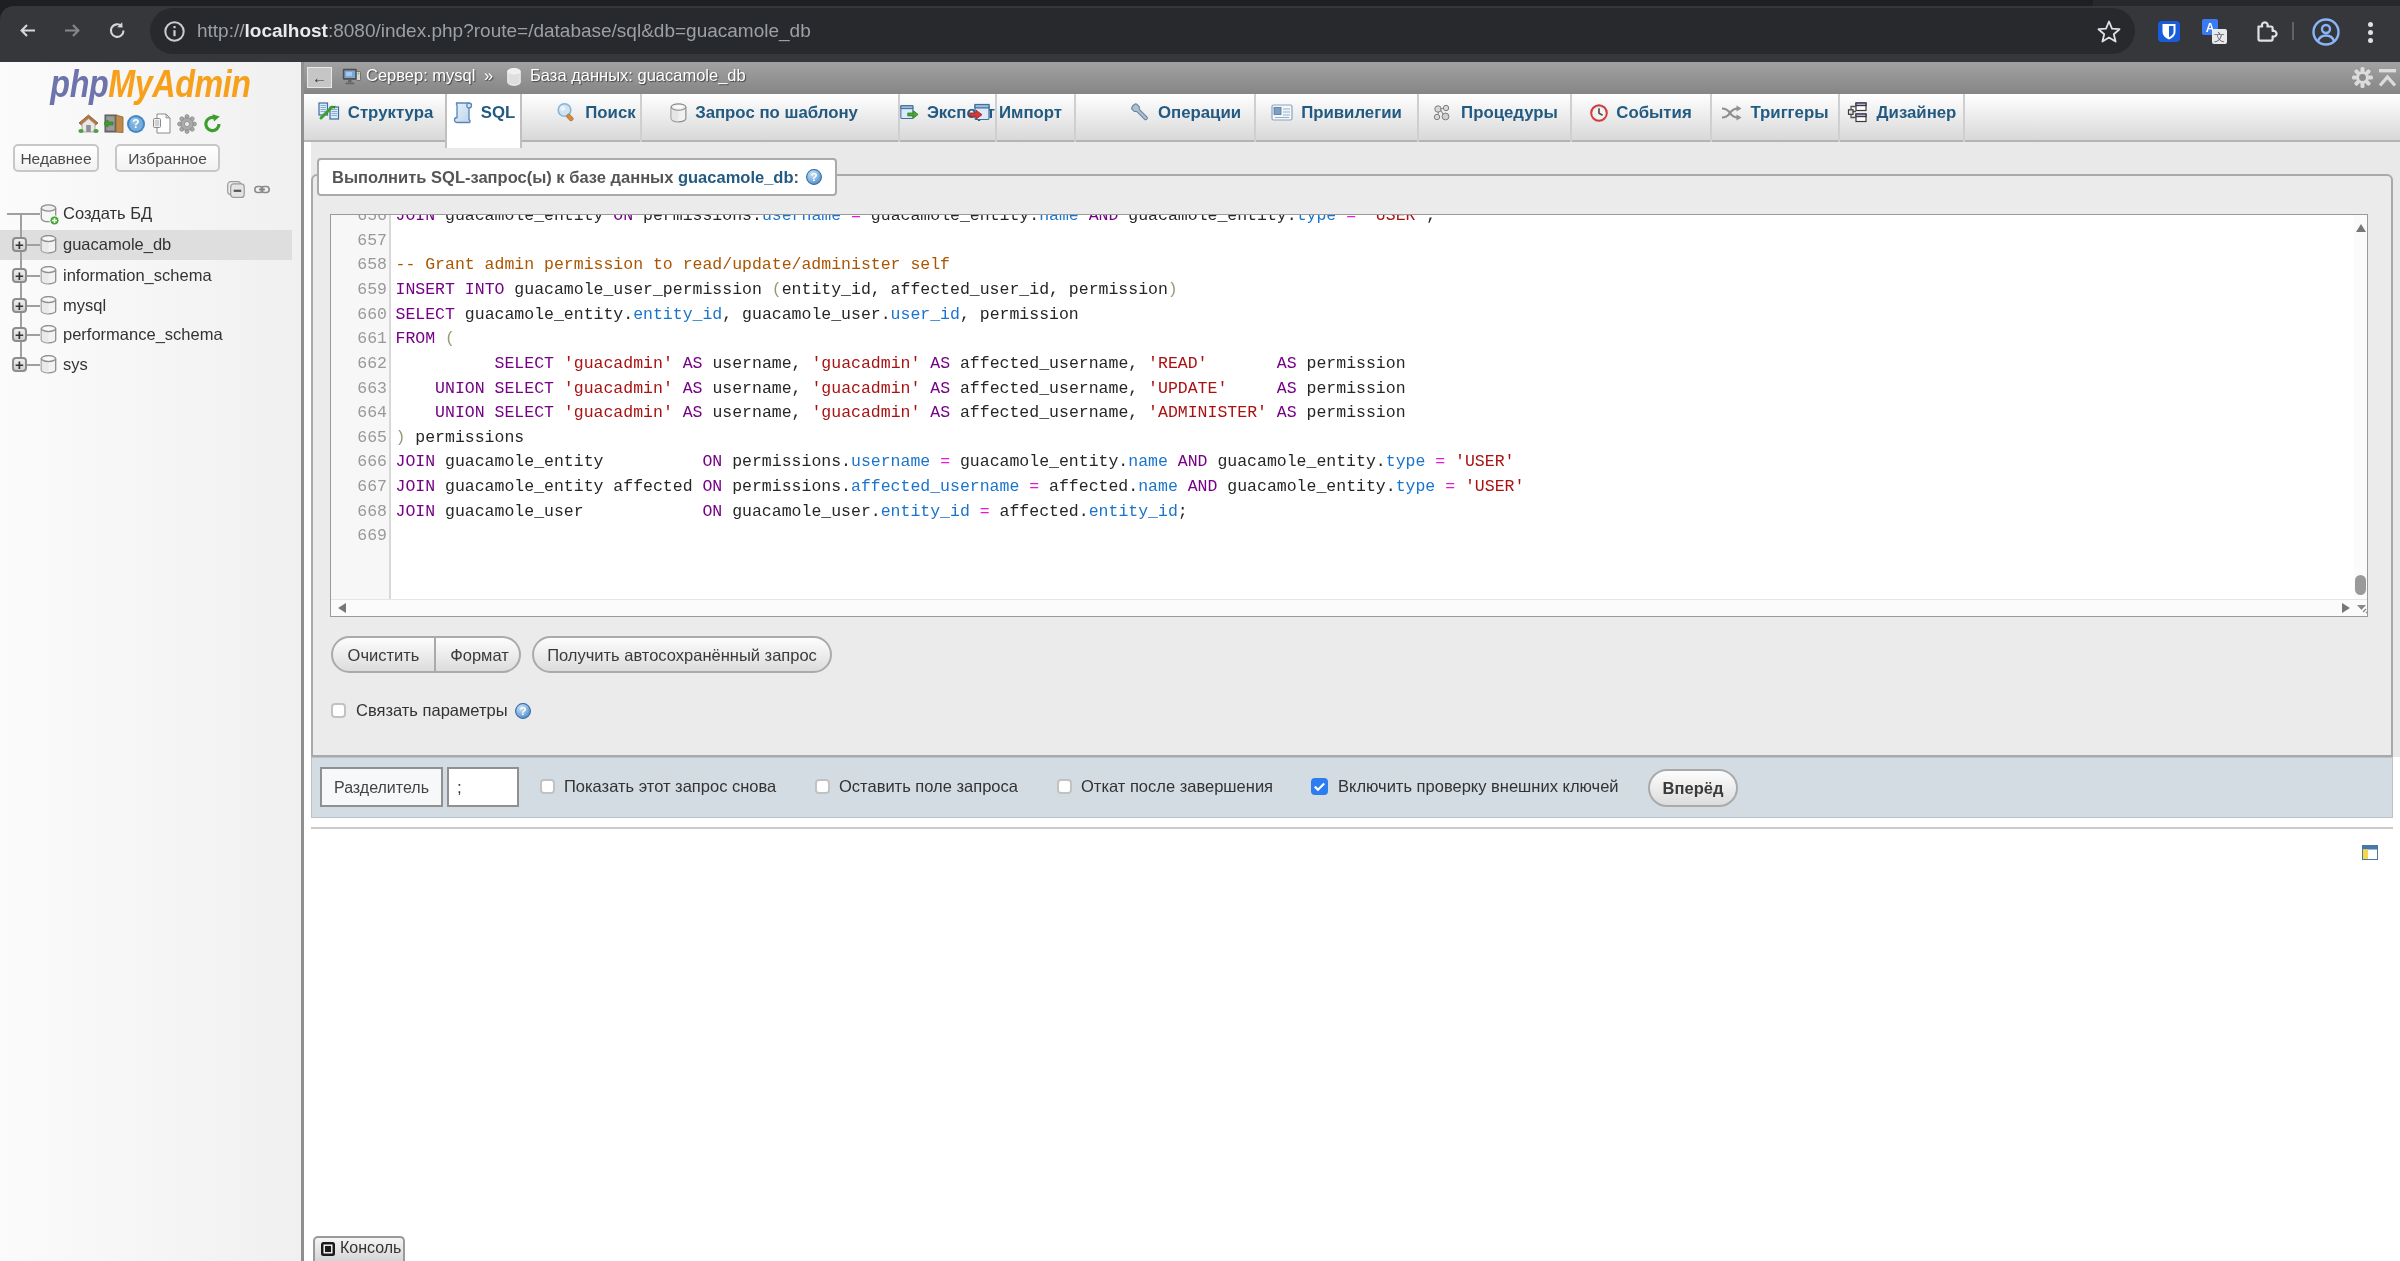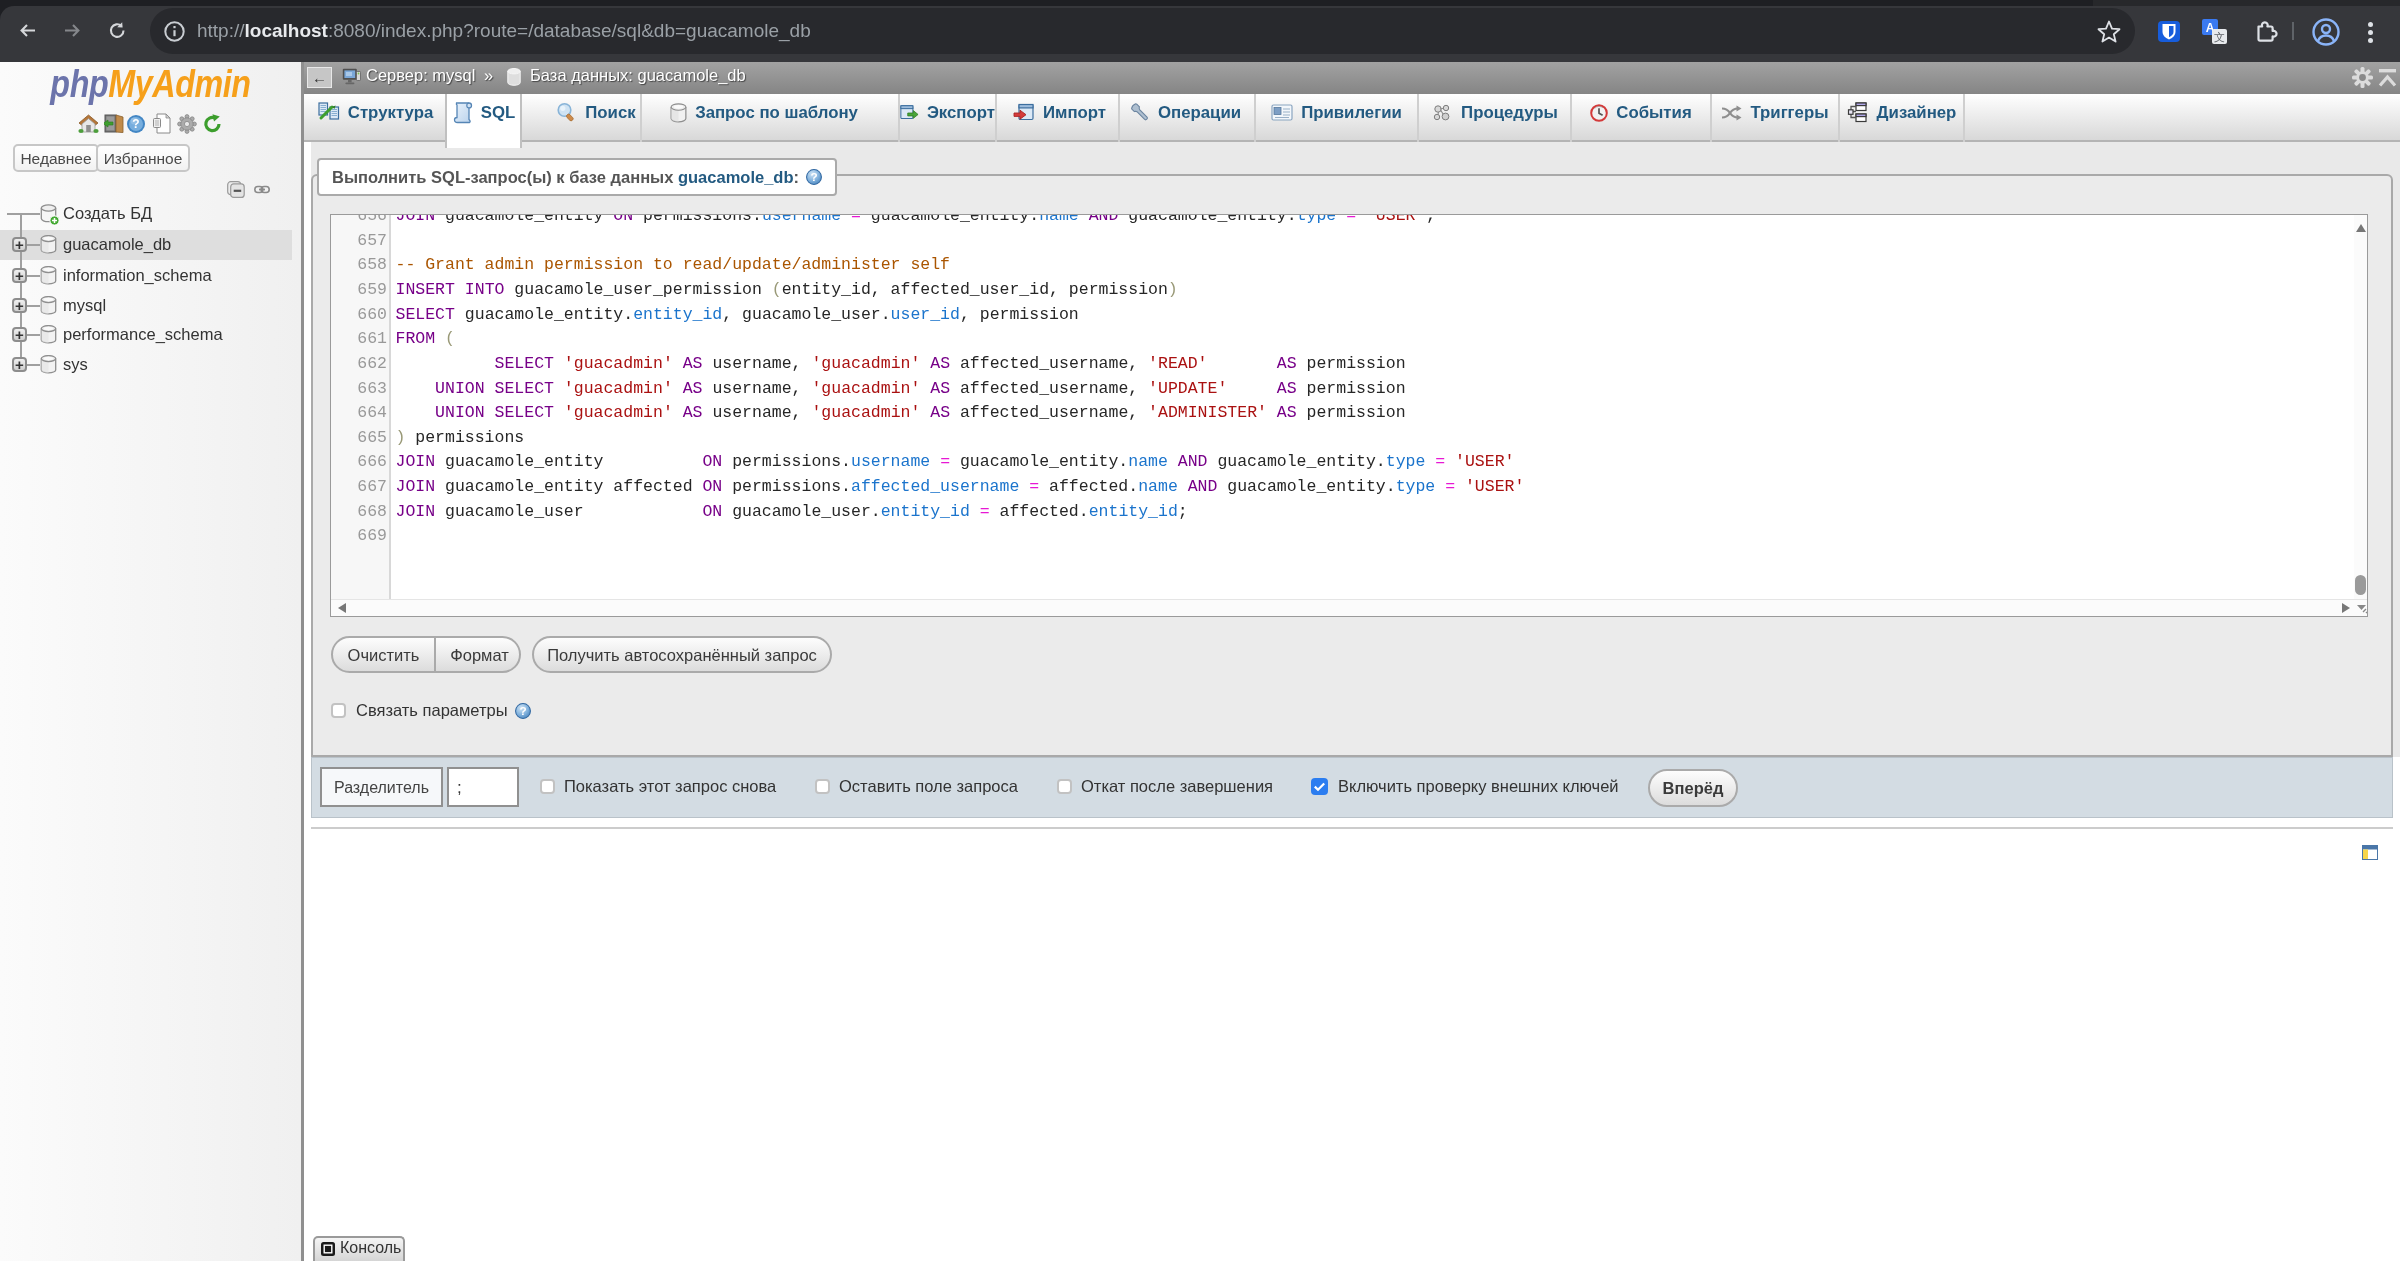--- a/index.html
+++ b/index.html
@@ -152,21 +152,21 @@
       <circle cx="4.8" cy="15.2" r="2"></circle>
       <circle cx="10" cy="10" r="6.2"></circle>
     </g>
     <circle cx="10" cy="10" r="2.6" fill="#e8e8e8" stroke="#808080" stroke-width="0.7"></circle>
   </svg>
 <svg class="ab" style="left:203px;top:114px" width="19" height="20" viewBox="0 0 19 20">
     <path d="M16 10 A6.6 6.6 0 1 1 12 4" stroke="#3c9e2d" stroke-width="3.2" fill="none"></path>
     <path d="M9.5 0.2 L16.8 2.4 L11 7.4 Z" fill="#3c9e2d"></path>
   </svg>
 <div class="ab navbtn" style="left:13px;width:86px">Недавнее</div>
-<div class="ab navbtn" style="left:96px;width:94px">Избранное</div>
+<div class="ab navbtn" style="left:115px;width:105px">Избранное</div>
 
 <svg class="ab" style="left:227px;top:181px" width="18" height="17" viewBox="0 0 18 17">
     <rect x="0.7" y="0.7" width="13" height="13" rx="3" fill="#ececec" stroke="#9a9a9a" stroke-width="1.2"></rect>
     <rect x="3.7" y="2.9" width="13.5" height="13.5" rx="3" fill="#e4e4e4" stroke="#9a9a9a" stroke-width="1.2"></rect>
     <rect x="6.7" y="8.7" width="7.5" height="2.2" fill="#555"></rect>
   </svg>
 <svg class="ab" style="left:254px;top:183px" width="16" height="13" viewBox="0 0 16 13">
     <rect x="0.8" y="3.5" width="8" height="6" rx="3" fill="none" stroke="#8a8a8a" stroke-width="1.6"></rect>
     <rect x="7.2" y="3.5" width="8" height="6" rx="3" fill="none" stroke="#8a8a8a" stroke-width="1.6"></rect>
     <rect x="5" y="5.6" width="6" height="1.8" fill="#8a8a8a"></rect>
@@ -293,21 +293,21 @@
       <path d="M1.2 4.2 V16.4 A7.8 3.4 0 0 0 16.8 16.4 V4.2" fill="#f1f1f1" stroke="#8e8e8e" stroke-width="1.3"></path>
       <path d="M1.2 4.2 V16.4 A7.8 3.4 0 0 0 9 19.8 L9 7.6 Z" fill="#e0e0e0" opacity="0.65"></path>
       <ellipse cx="9" cy="4.2" rx="7.8" ry="3.4" fill="#ececec" stroke="#8e8e8e" stroke-width="1.2"></ellipse>
       <ellipse cx="9" cy="4" rx="5" ry="1.9" fill="#fafafa"></ellipse>
     </svg>Запрос по шаблону</div>
 <div class="ab tab" style="left:900px;width:97px"><svg width="22" height="20" viewBox="0 0 22 20">
       <rect x="1" y="1.5" width="14" height="15" rx="1.2" fill="#dce9f6" stroke="#3c6e9e" stroke-width="1.2"></rect>
       <rect x="1" y="1.5" width="14" height="3.4" fill="#9dbcdc" stroke="#3c6e9e" stroke-width="1.2"></rect>
       <path d="M9 10 L15.5 10 L15.5 7.2 L21 11.7 L15.5 16.2 L15.5 13.4 L9 13.4 Z" fill="#4aa53a" stroke="#2e7e20" stroke-width="0.9"></path>
     </svg>Экспорт</div>
-<div class="ab tab" style="left:1001px;width:119px"><svg width="22" height="20" viewBox="0 0 22 20">
+<div class="ab tab" style="left:957px;width:119px"><svg width="22" height="20" viewBox="0 0 22 20">
       <rect x="6" y="1.5" width="14" height="15" rx="1.2" fill="#dce9f6" stroke="#3c6e9e" stroke-width="1.2"></rect>
       <rect x="6" y="1.5" width="14" height="3.4" fill="#9dbcdc" stroke="#3c6e9e" stroke-width="1.2"></rect>
       <path d="M13 10 L7 10 L7 7.2 L1 11.7 L7 16.2 L7 13.4 L13 13.4 Z" fill="#d43c3c" stroke="#a82525" stroke-width="0.9" transform="translate(14,0) scale(-1,1) translate(-0,0)"></path>
     </svg>Импорт</div>
 <div class="ab tab" style="left:1116px;width:140px"><svg width="21" height="21" viewBox="0 0 21 21">
       <path d="M6.2 2 Q3 3.4 2.6 6.8 L5.4 9.6 Q7 9 8.2 9.9 L15.4 17.2 Q16.6 18.4 17.8 17.2 Q19 16 17.8 14.8 L10.6 7.6 Q9.8 6.2 10.4 4.8 L7.8 2.2 Q7 1.7 6.2 2 Z" fill="#aebfd0" stroke="#6c85a0" stroke-width="1.1"></path>
     </svg>Операции</div>
 <div class="ab tab" style="left:1256px;width:163px"><svg width="22" height="19" viewBox="0 0 22 19">
       <rect x="1" y="2" width="20" height="15" rx="1.5" fill="#f3f7fb" stroke="#8aa5c0" stroke-width="1.2"></rect>
       <rect x="3" y="4.5" width="7" height="7" fill="#7d9ec4" stroke="#56799e" stroke-width="0.8"></rect>

